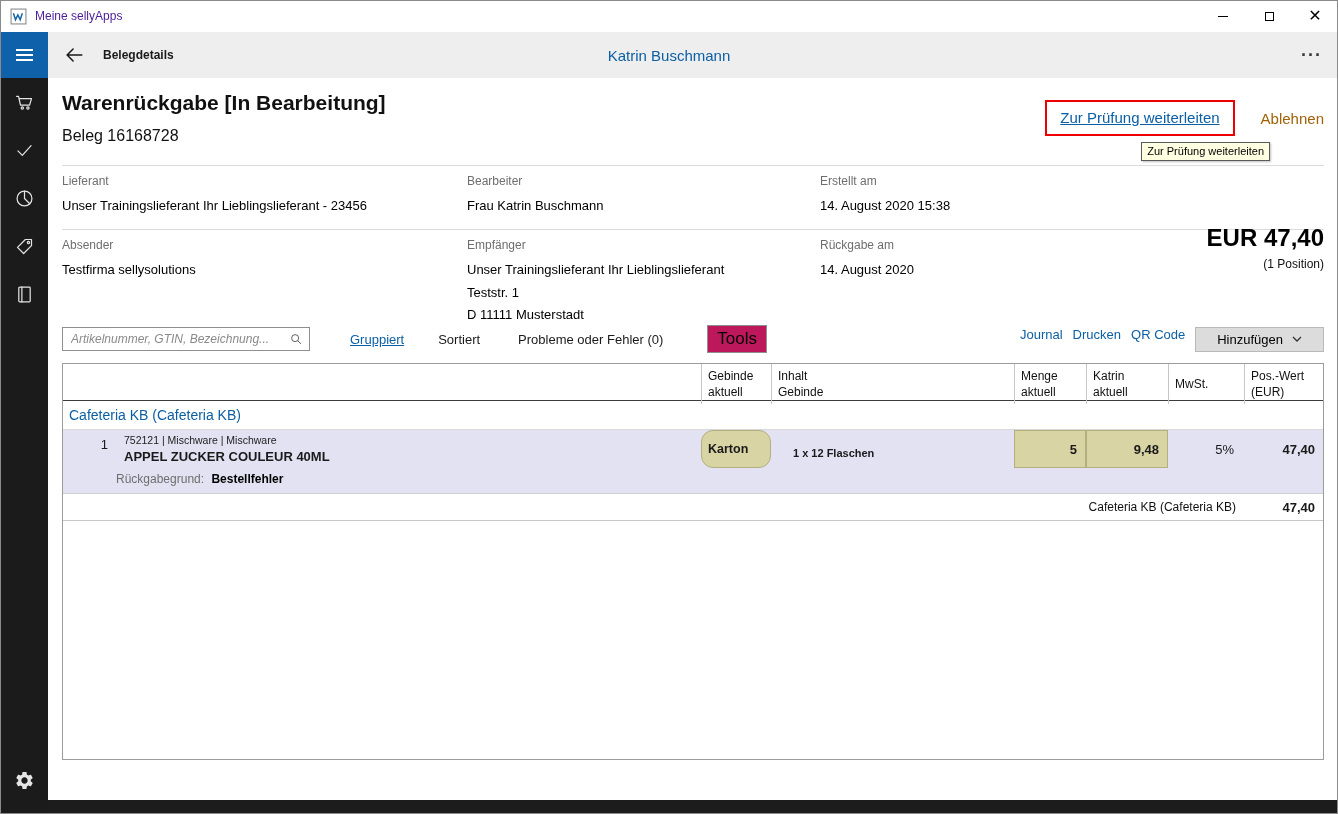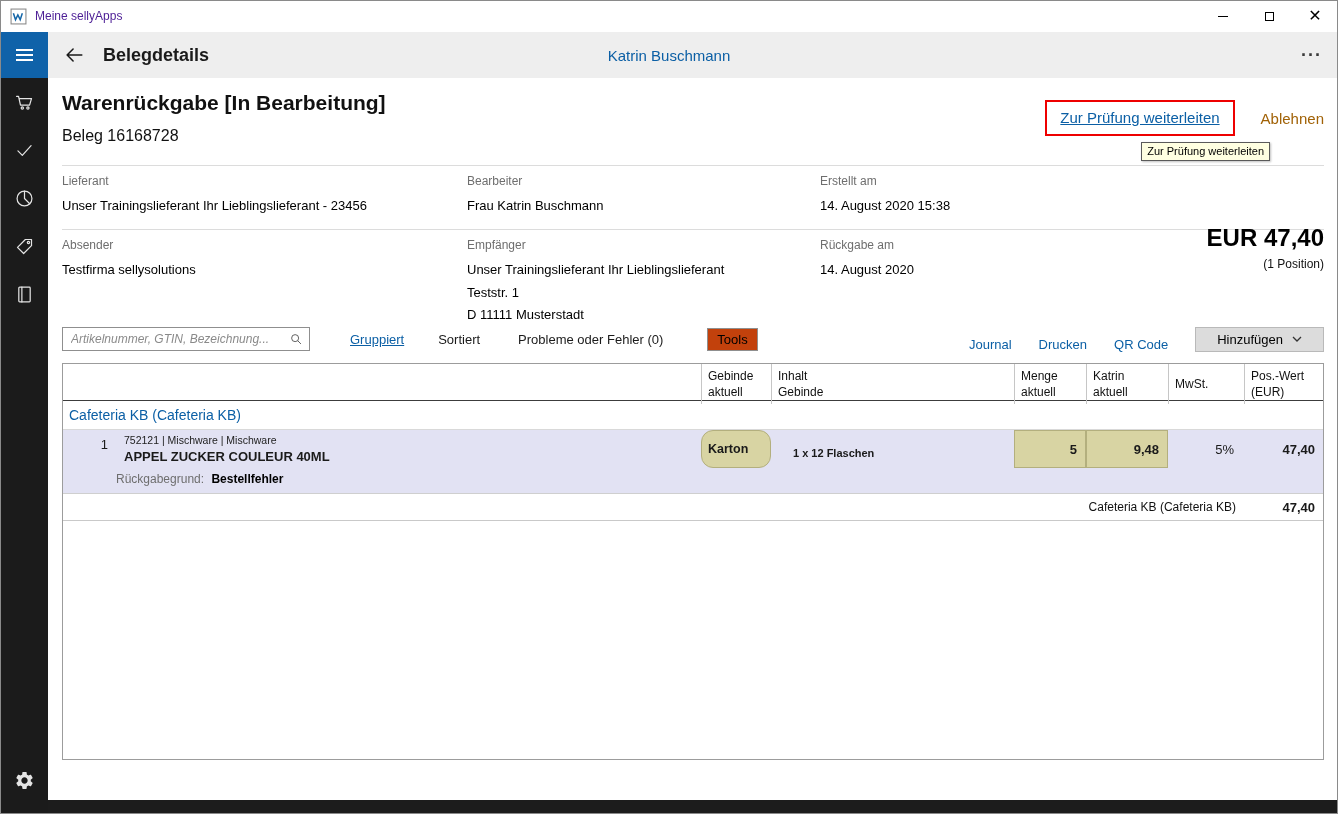--- a/index.html
+++ b/index.html
@@ -18,21 +18,21 @@
   .win-btn { width:46px; height:100%; display:flex; align-items:center; justify-content:center; background:#fff; border:none; cursor:default; }
   .min-glyph { width:10px; height:1px; background:#000; display:block; }
   .max-glyph { width:9px; height:9px; border:1px solid #000; display:block; }
   .close-glyph { font-size:16px; line-height:1; color:#000; }
 
   
   .appbar { position:absolute; top:32px; left:0; right:0; height:46px; background:#eeeeee; display:flex; align-items:center; }
   .hamburger-btn { width:48px; height:46px; background:#0f62a9; display:flex; flex-direction:column; align-items:center; justify-content:center; gap:3px; border:none; }
   .hamburger-btn i { width:17px; height:2px; background:#fff; display:block; }
   .back-btn { margin-left:13px; background:none; border:none; width:26px; height:26px; display:flex; align-items:center; justify-content:center; }
-  .page-title { font-weight:bold; font-size:18px; margin-left:16px;text-align:right; }
+  .page-title { font-weight:bold; font-size:12px; margin-left:16px;text-align:right; }
   .appbar-user { position:absolute; left:50%; transform:translateX(-50%); color:#0b5fa5; font-size:15px; }
   .more-btn { margin-left:auto; margin-right:16px; background:none; border:none; font-size:18px; font-weight:bold; letter-spacing:1px; color:#3a3a3a; }
 
   
   .sidebar { position:absolute; top:78px; left:0; width:48px; bottom:0; background:#1b1b1b; display:flex; flex-direction:column; align-items:center; z-index:10; }
   .side-icon { width:48px; height:48px; display:flex; align-items:center; justify-content:center; background:none; border:none; }
   .side-icon svg { width:21px; height:21px; stroke:#e4e4e4; fill:none; stroke-width:1.4; stroke-linecap:round; stroke-linejoin:round; }
   .side-icon.gear { margin-top:auto; margin-bottom:10px; }
   .side-icon.gear svg { stroke:none; fill:#e4e4e4; }
 
@@ -61,22 +61,22 @@
   .toolbar { position:absolute; left:14px; right:14px; top:248px; height:26px; display:flex; align-items:center; font-size:13px; }
   .search-wrap { width:248px; height:24px; border:1px solid #8f8f8f; display:flex; align-items:center; background:#fff; }
   .search-wrap input { flex:1; min-width:0; border:none; outline:none; font-style:italic; font-size:12px; padding:0 4px 0 8px; color:#333; font-family:inherit; background:transparent; }
   .search-wrap input::placeholder { color:#8a8a8a; font-style:italic; }
   .search-wrap svg { width:14px; height:14px; margin-right:6px; stroke:#555; fill:none; stroke-width:1.6; flex:0 0 auto; }
   .lnk { color:#0b5fa5; text-decoration:underline; background:none; border:none; font-size:13px; font-family:inherit; }
   .lnk-plain { color:#0b5fa5; text-decoration:none; background:none; border:none; font-size:13px; font-family:inherit; }
   .tb-gruppiert { margin-left:40px; }
   .tb-sortiert { margin-left:34px; background:none; border:none; font-size:13px; font-family:inherit; color:#1a1a1a; }
   .tb-probleme { margin-left:38px; background:none; border:none; font-size:13px; font-family:inherit; color:#1a1a1a; }
-  .btn-tools { margin-left:44px; background:#c2410c; border:1px solid #8f8f8f; padding:3px 9px; font-size:13px; font-family:inherit; }
-  .tb-right { margin-left:auto; display:flex; align-items:flex-end; gap:27px; }
+  .btn-tools { margin-left:44px; background:#be185d; border:1px solid #8f8f8f; padding:3px 9px; font-size:17px; font-family:inherit; }
+  .tb-right { margin-left:auto; display:flex; align-items:flex-start; gap:10px; }
   .btn-add { background:#dcdcdc; border:1px solid #b9b9b9; padding:4px 21px; font-size:13px; font-family:inherit; display:flex; align-items:center; gap:9px; }
   .btn-add svg { width:10px; height:6px; }
 
   
   .table { position:absolute; left:14px; right:14px; top:285px; bottom:40px; border:1px solid #9c9c9c; background:#fff; overflow:hidden; }
   .tgrid { display:grid; grid-template-columns:53px 585px 70px 243px 72px 82px 76px 1fr; }
   .thead { height:37px; border-bottom:1px solid #3c3c3c; }
   .th { font-size:12px; padding:4px 6px; white-space:pre-line; line-height:1.35; border-left:1px solid #c6c6c6; color:#111; }
   .th.noborder { border-left:none; }
   .th.vcenter { display:flex; align-items:center; white-space:nowrap; }

